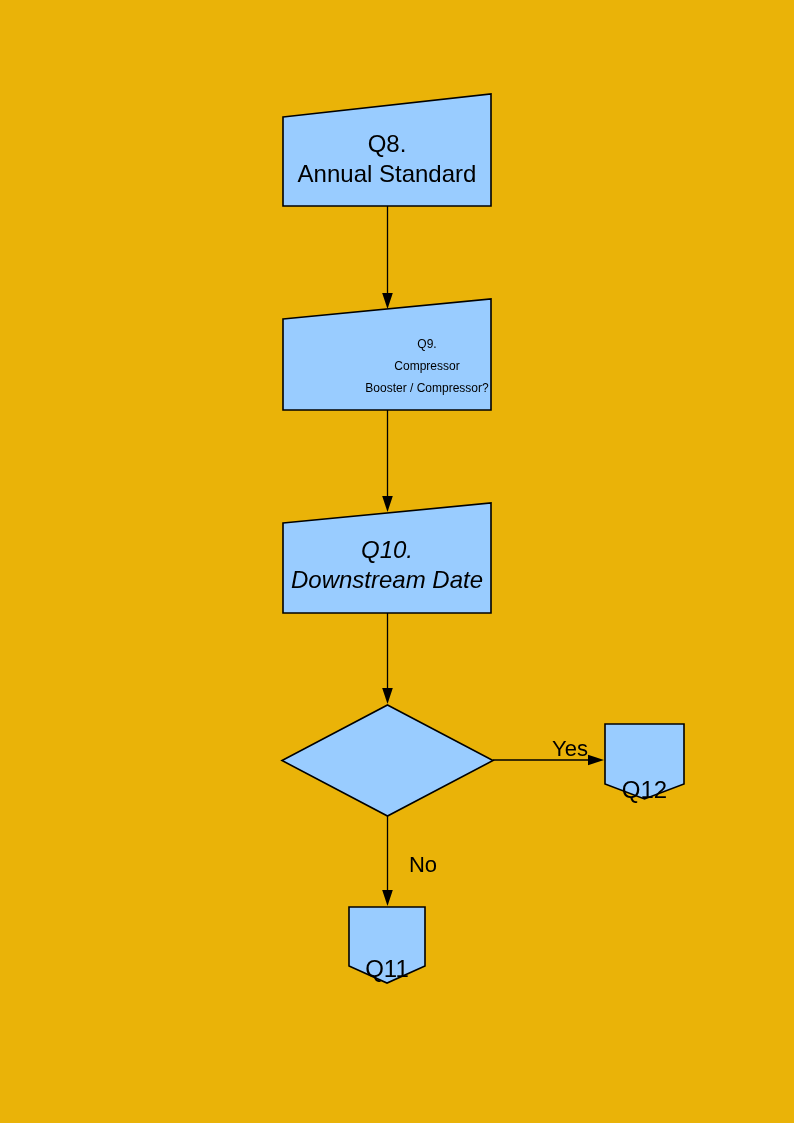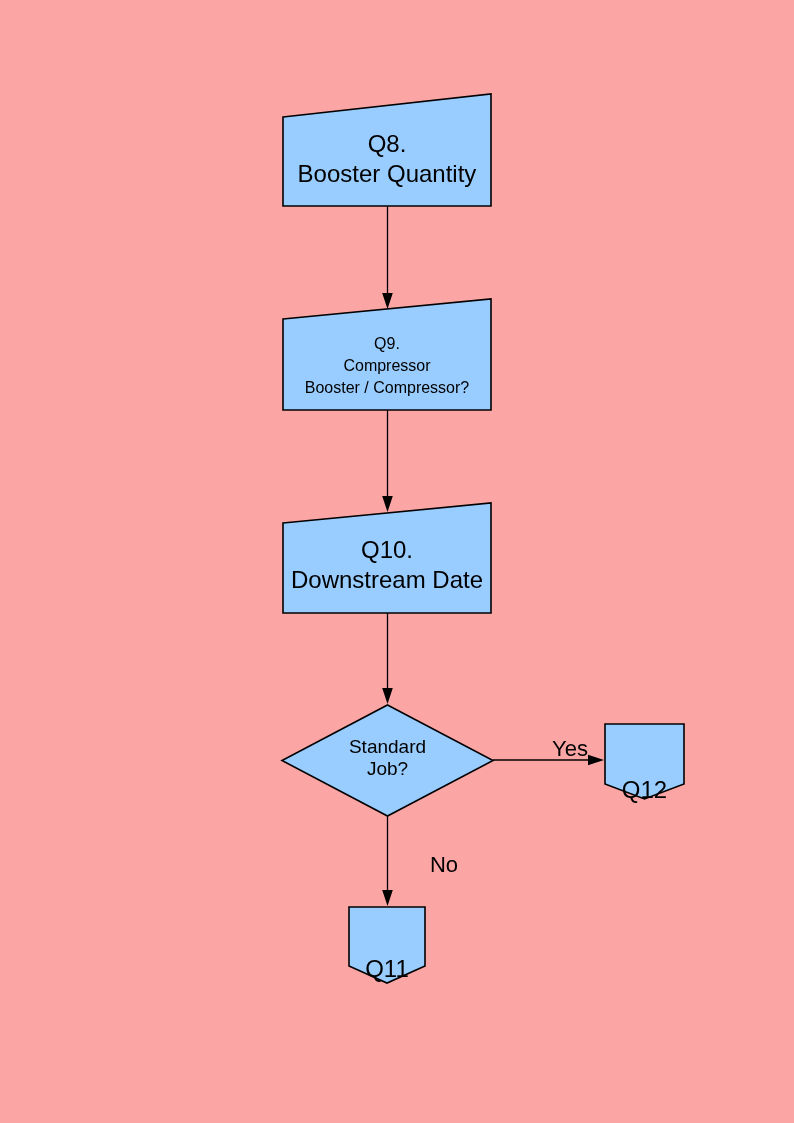--- a/index.html
+++ b/index.html
@@ -4,21 +4,21 @@
 <style>
   html, body {
     margin: 0;
     padding: 0;
     background: #ffffff;
   }
   .page {
     position: relative;
     width: 794px;
     height: 1123px;
-    background: #fca5a5;
+    background: #eab308;
     font-family: "Liberation Sans", sans-serif;
     color: #000000;
     overflow: hidden;
   }
   .diagram-svg {
     position: absolute;
     left: 0;
     top: 0;
   }
   .shape {
@@ -38,24 +38,24 @@
     position: absolute;
     display: flex;
     flex-direction: column;
     justify-content: center;
     align-items: center;
     text-align: center;
     color: #000000;
   }
   .label div { white-space: nowrap; }
   .lbl-lg { font-size: 24px; line-height: 30px; }
-  .lbl-md { font-size: 16px; line-height: 22px; }
+  .lbl-md { font-size: 12px; line-height: 22px; padding-left: 40px; }
   .lbl-decision { font-size: 19px; line-height: 22px; }
   .lbl-edge { font-size: 22px; line-height: 26px; }
-  .align-left { align-items: flex-end; text-align: left; }
+  .align-left { align-items: center; text-align: left; }
 </style>
 </head>
 <body>
 
 <div class="page">
 
   <svg class="diagram-svg" width="794" height="1123" viewBox="0 0 794 1123">
 
     <polygon class="shape" points="283,117 491,94 491,206 283,206" fill="#99CCFF"></polygon>
 
@@ -80,38 +80,34 @@
 
     <line class="connector" x1="493" y1="760" x2="589" y2="760"></line>
     <polygon class="arrowhead" points="604,760 588,754.8 588,765.2"></polygon>
 
     <line class="connector" x1="387.5" y1="816" x2="387.5" y2="891"></line>
     <polygon class="arrowhead" points="387.5,906 382.2,890 392.8,890"></polygon>
   </svg>
 
   <div class="label lbl-lg" style="left:283px; top:129px; width:208px; height:60px;">
     <div>Q8.</div>
-    <div>Booster Quantity</div>
+    <div>Annual Standard</div>
   </div>
 
   <div class="label lbl-md" style="left:283px; top:333px; width:208px; height:66px;">
     <div>Q9.</div>
     <div>Compressor</div>
     <div>Booster / Compressor?</div>
   </div>
 
-  <div class="label lbl-lg" style="left:283px; top:535px; width:208px; height:60px;">
+  <div class="label lbl-lg" style="left:283px; top:535px; width:208px; height:60px;font-style:italic;">
     <div>Q10.</div>
     <div>Downstream Date</div>
   </div>
 
-  <div class="label lbl-decision" style="left:282px; top:736px; width:211px; height:44px;">
-    <div>Standard</div>
-    <div>Job?</div>
-  </div>
 
   <div class="label lbl-lg" style="left:605px; top:775px; width:79px; height:30px;">
     <div>Q12</div>
   </div>
 
   <div class="label lbl-lg" style="left:349px; top:922px; width:76px; height:30px;margin-top:32px;">
     <div>Q11</div>
   </div>
 
   <div class="label lbl-edge" style="left:508px; top:736px; width:80px; height:26px;align-items:flex-end;">

